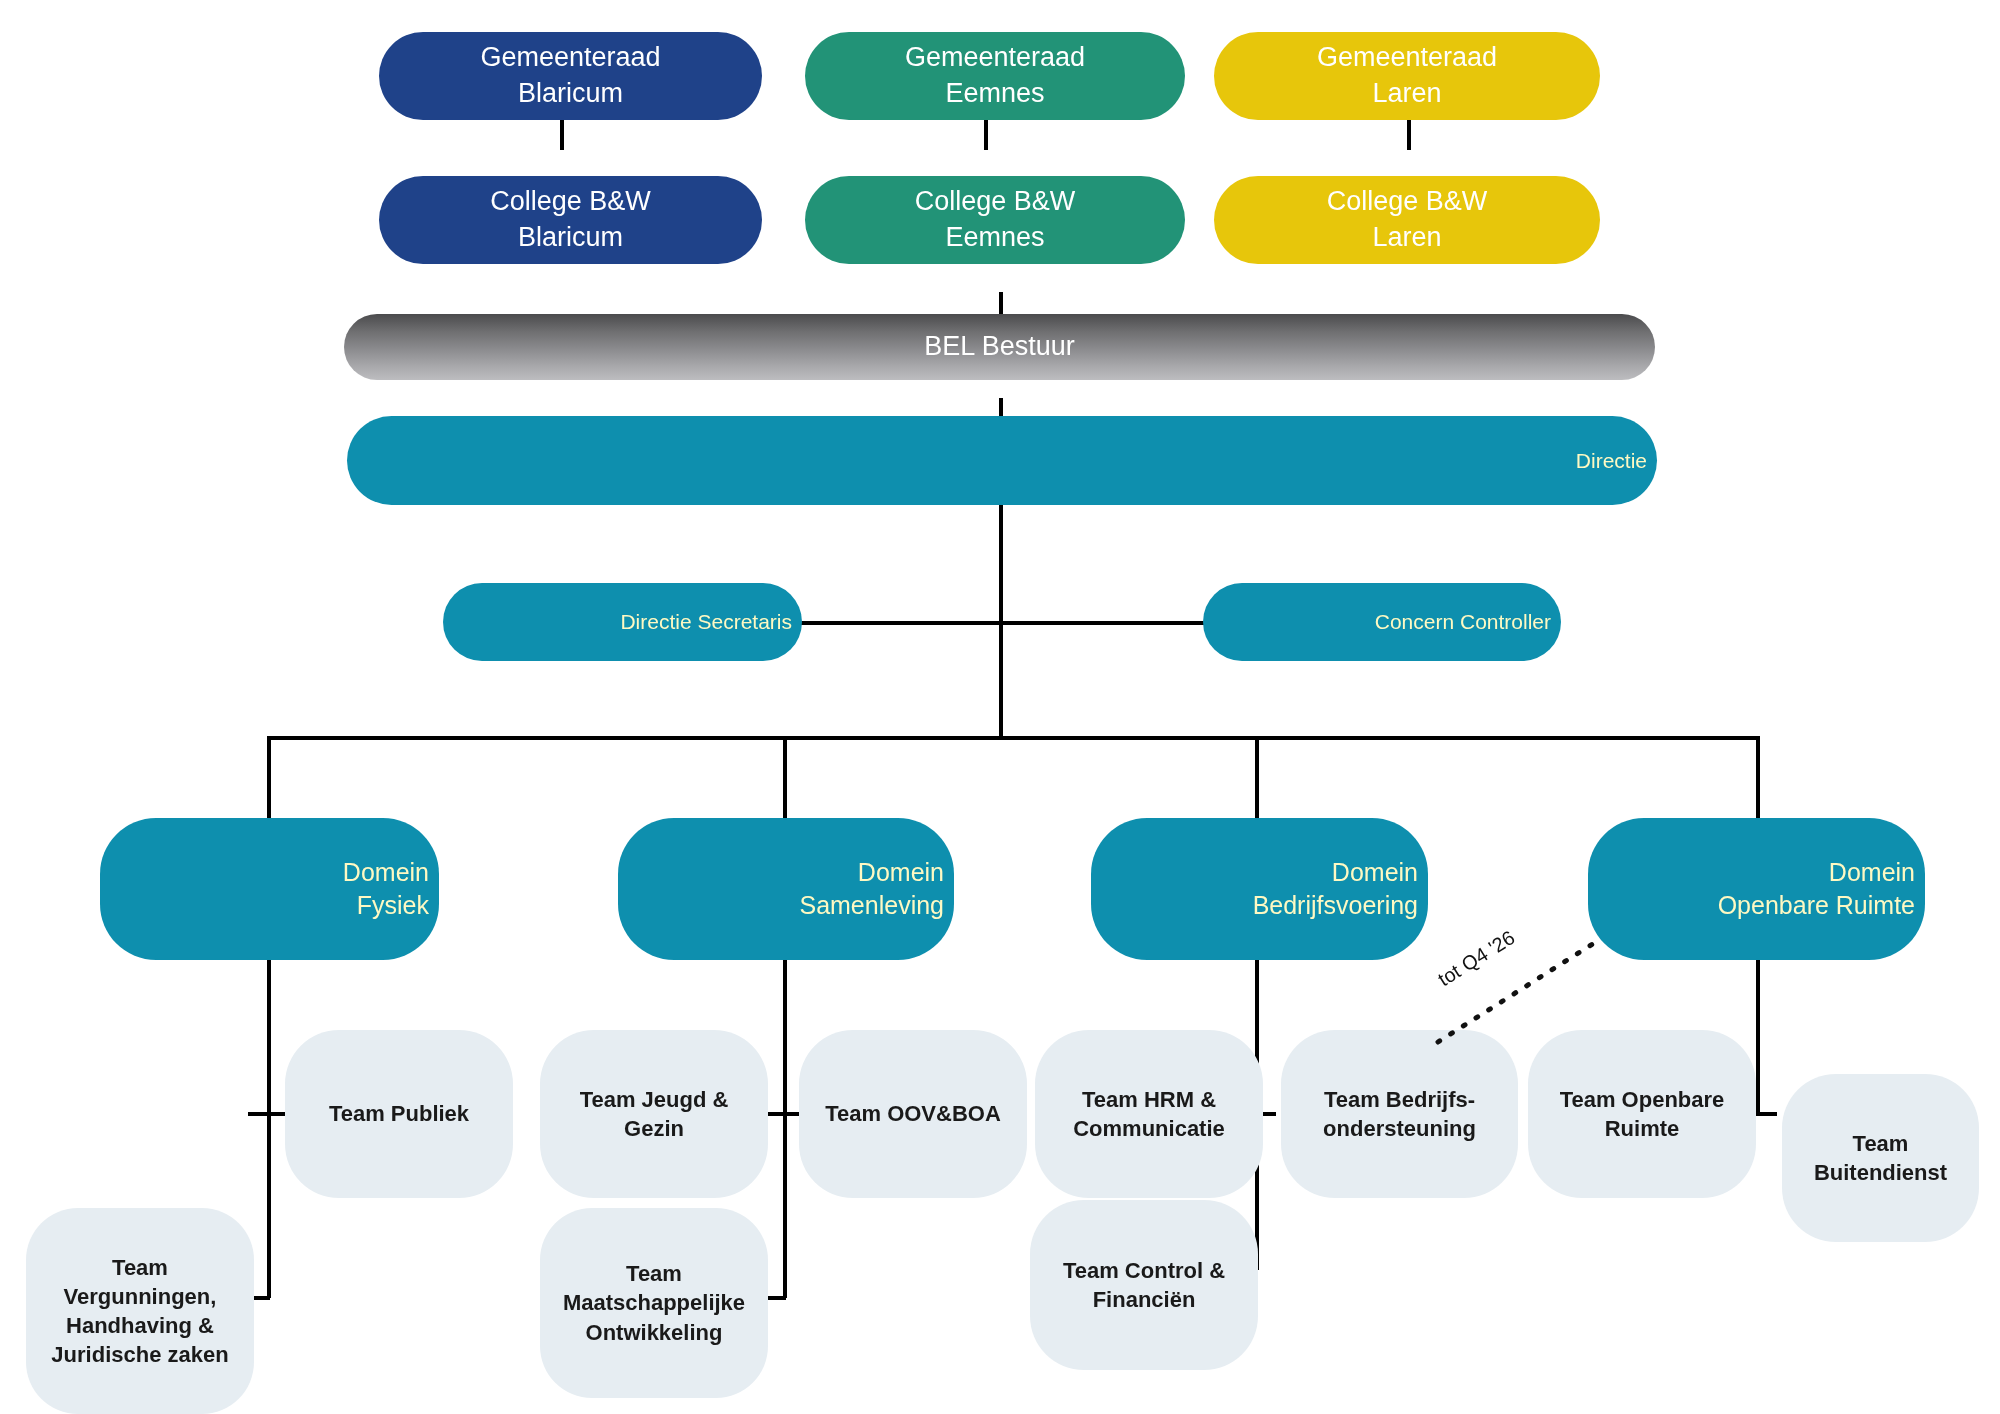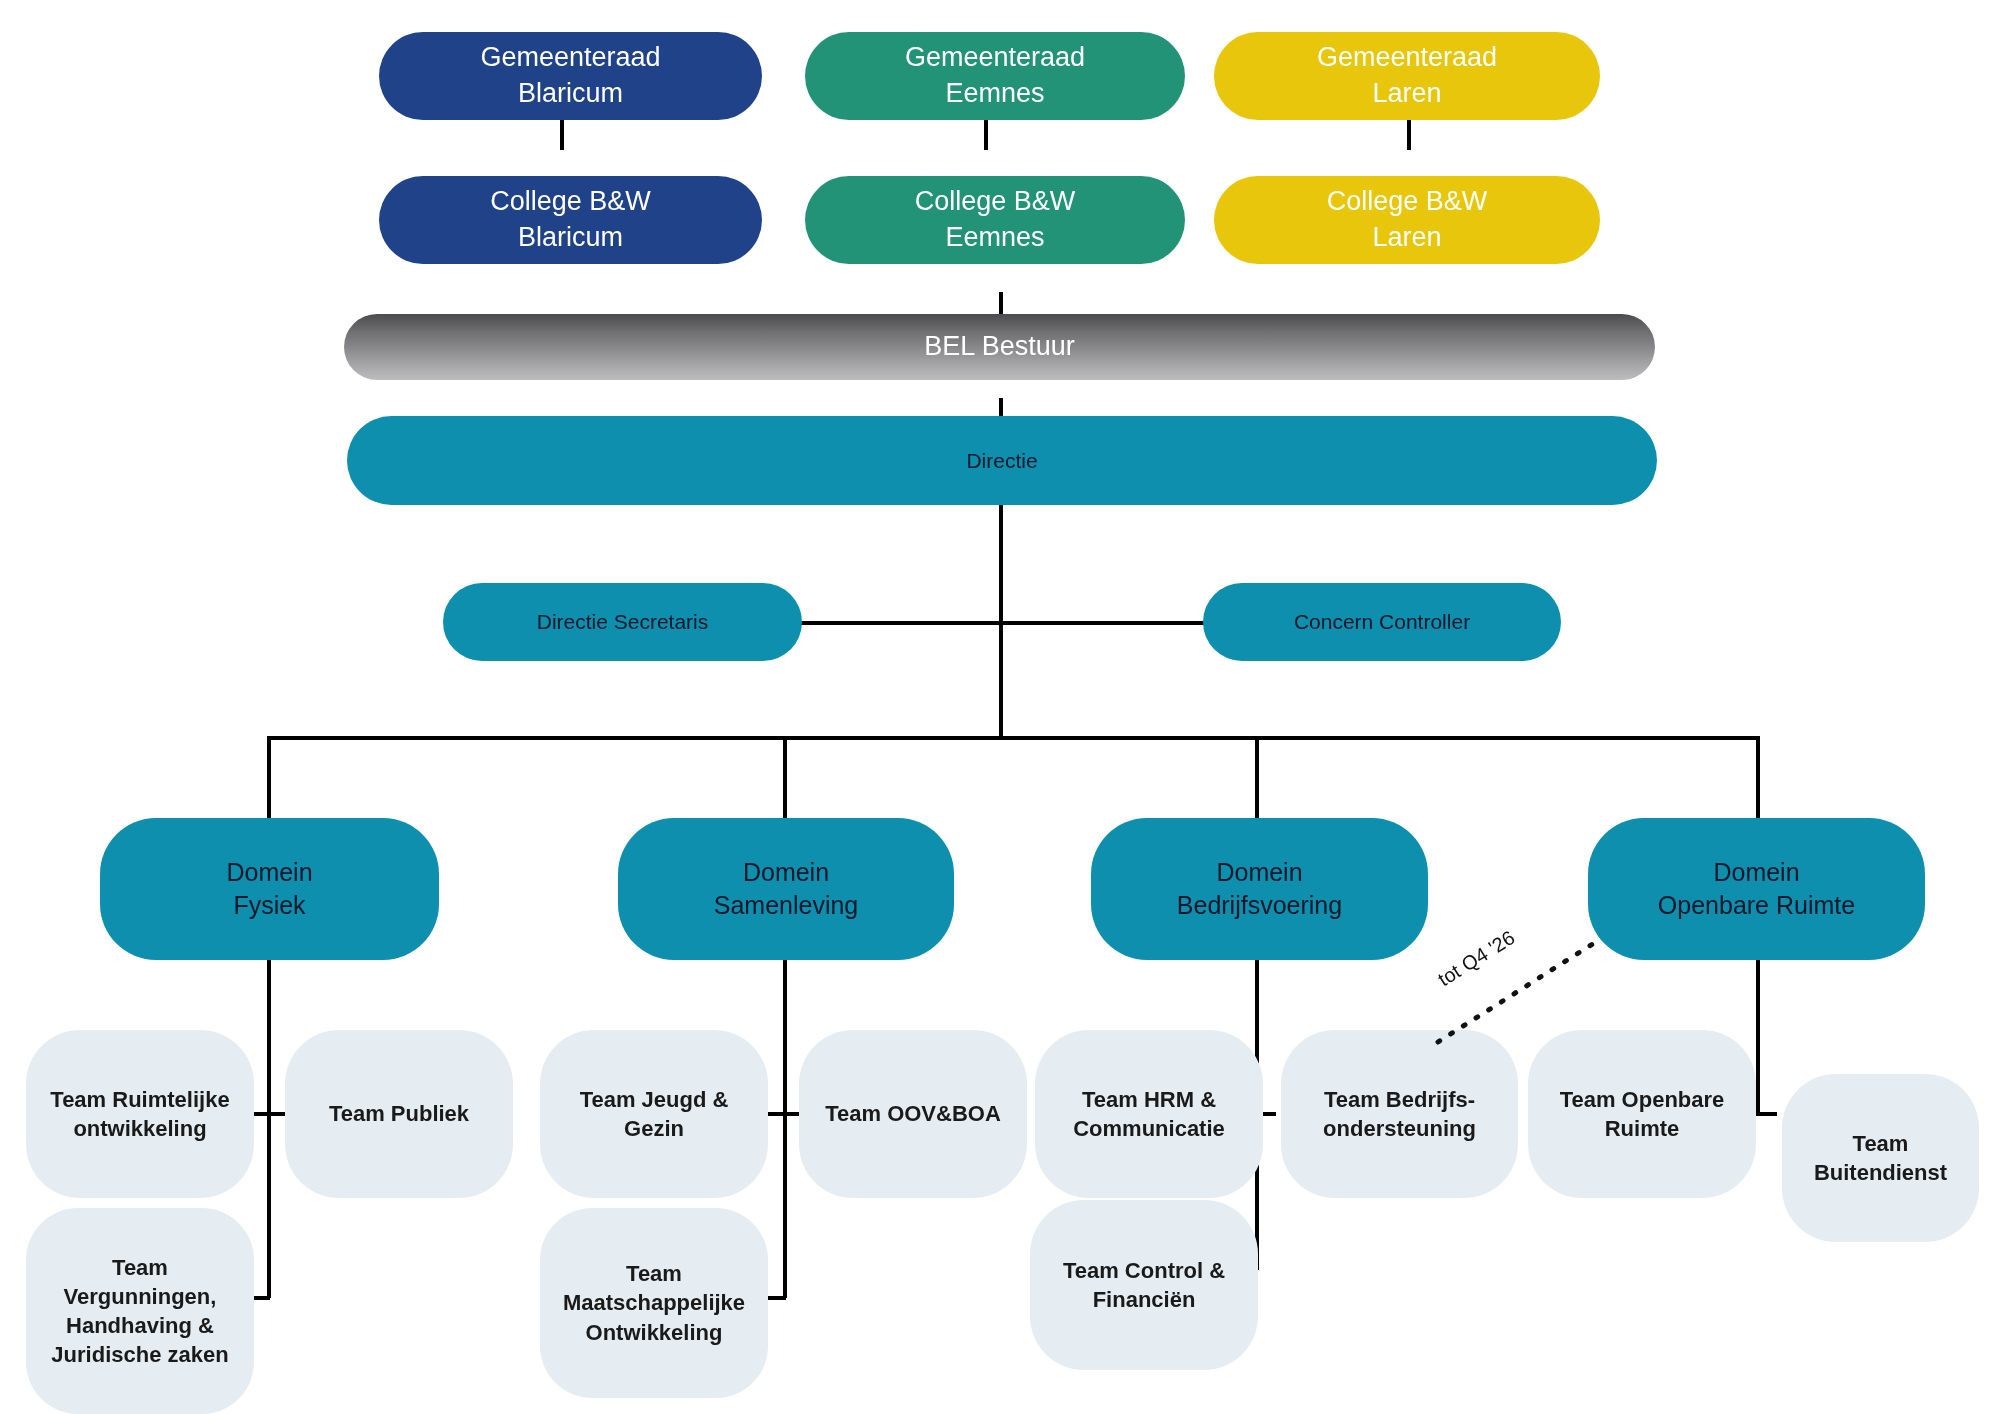--- a/index.html
+++ b/index.html
@@ -47,21 +47,22 @@
 
   .bar-bestuur {
     border-radius: 34px;
     color: #ffffff;
     font-size: 27px;
     background: linear-gradient(to bottom, #4b4b4d 0%, #6e6e70 26%, #8d8d90 55%, #a9a9ac 80%, #bdbdc0 100%);
   }
   .pill-teal {
     background: #0e8fae;
     border-radius: 46px;
-    color: #0f172a;
+    color: #fef9c3;
+    text-align: right;
   }
   .pill-teal.small { font-size: 21px; border-radius: 40px; }
   .pill-teal.directie { font-size: 21px; border-radius: 48px; }
   .pill-domein { font-size: 25px; border-radius: 56px; }
 
   .team-box {
     background: #e6edf2;
     border-radius: 54px;
     color: #1a1a1a;
     font-size: 22px;
@@ -187,24 +188,20 @@
   </div>
   <div class="node pill-teal pill-domein" style="left:1091px; top:818px; width:337px; height:142px;">
     <span class="label">Domein
 Bedrijfsvoering</span>
   </div>
   <div class="node pill-teal pill-domein" style="left:1588px; top:818px; width:337px; height:142px;">
     <span class="label">Domein
 Openbare Ruimte</span>
   </div>
 
-  <div class="node team-box" style="left:26px; top:1030px; width:228px; height:168px;">
-    <span class="label">Team Ruimtelijke
-ontwikkeling</span>
-  </div>
   <div class="node team-box" style="left:285px; top:1030px; width:228px; height:168px;">
     <span class="label">Team Publiek</span>
   </div>
   <div class="node team-box tall" style="left:26px; top:1208px; width:228px; height:206px;">
     <span class="label">Team
 Vergunningen,
 Handhaving &amp;
 Juridische zaken</span>
   </div>
 

